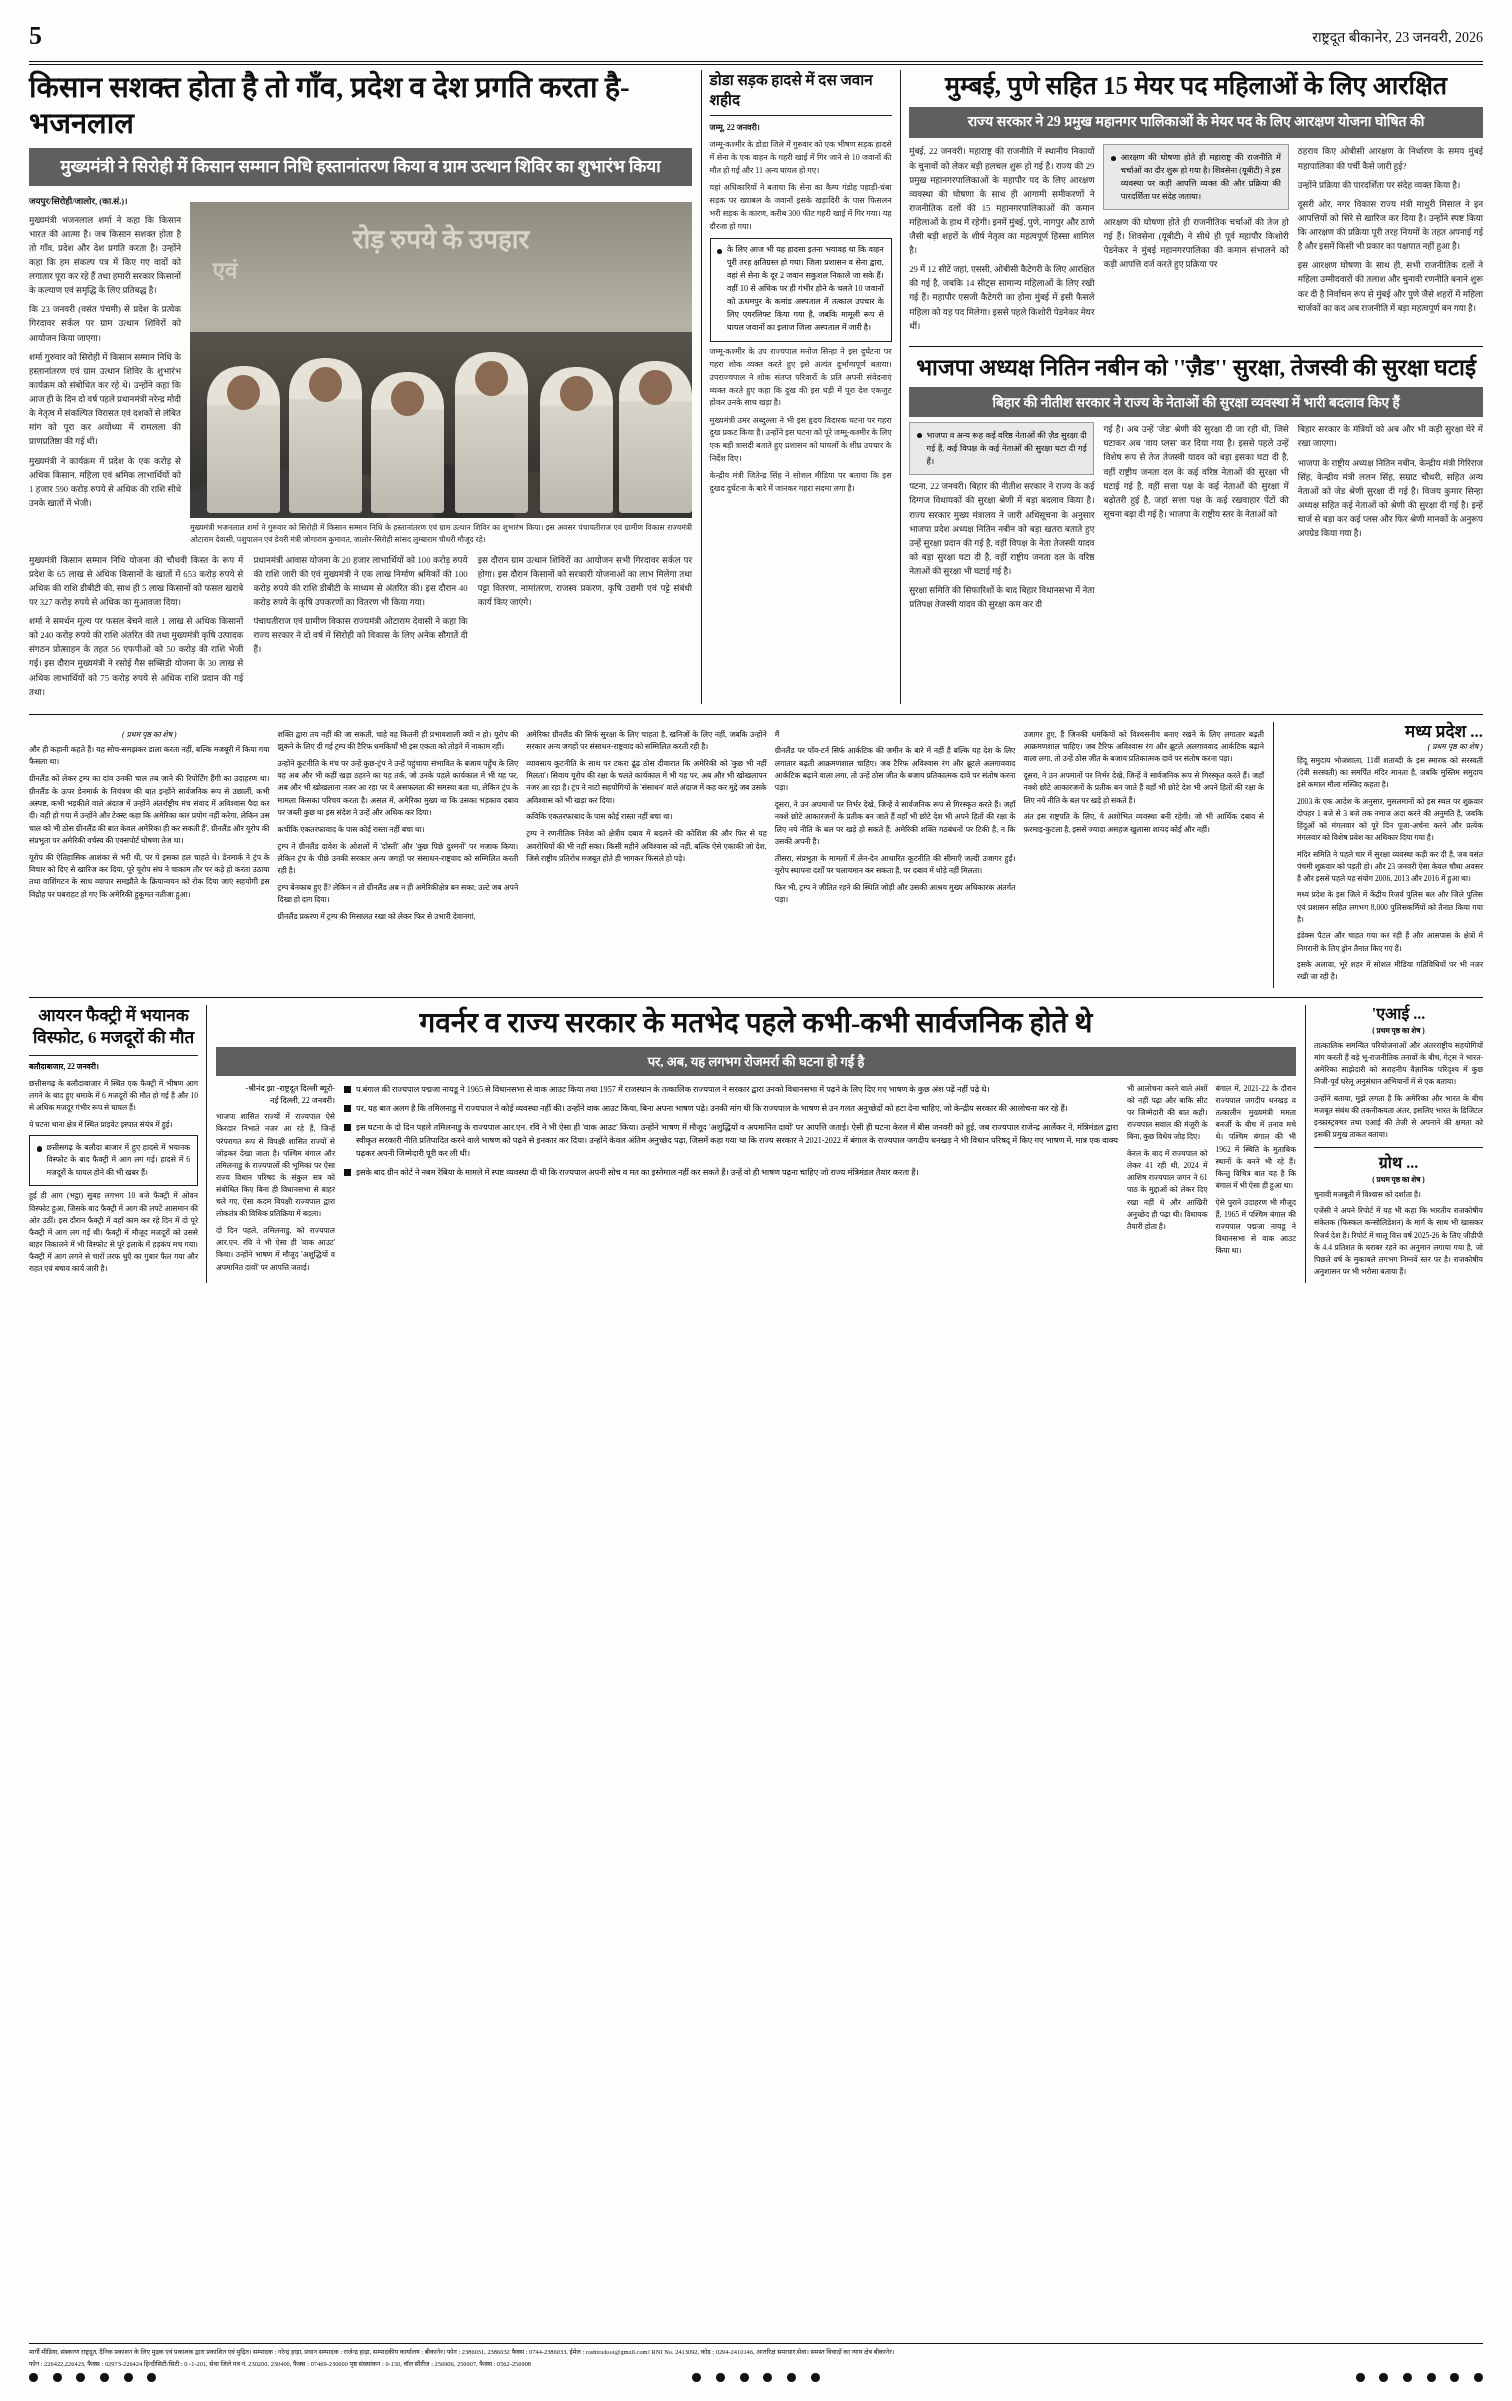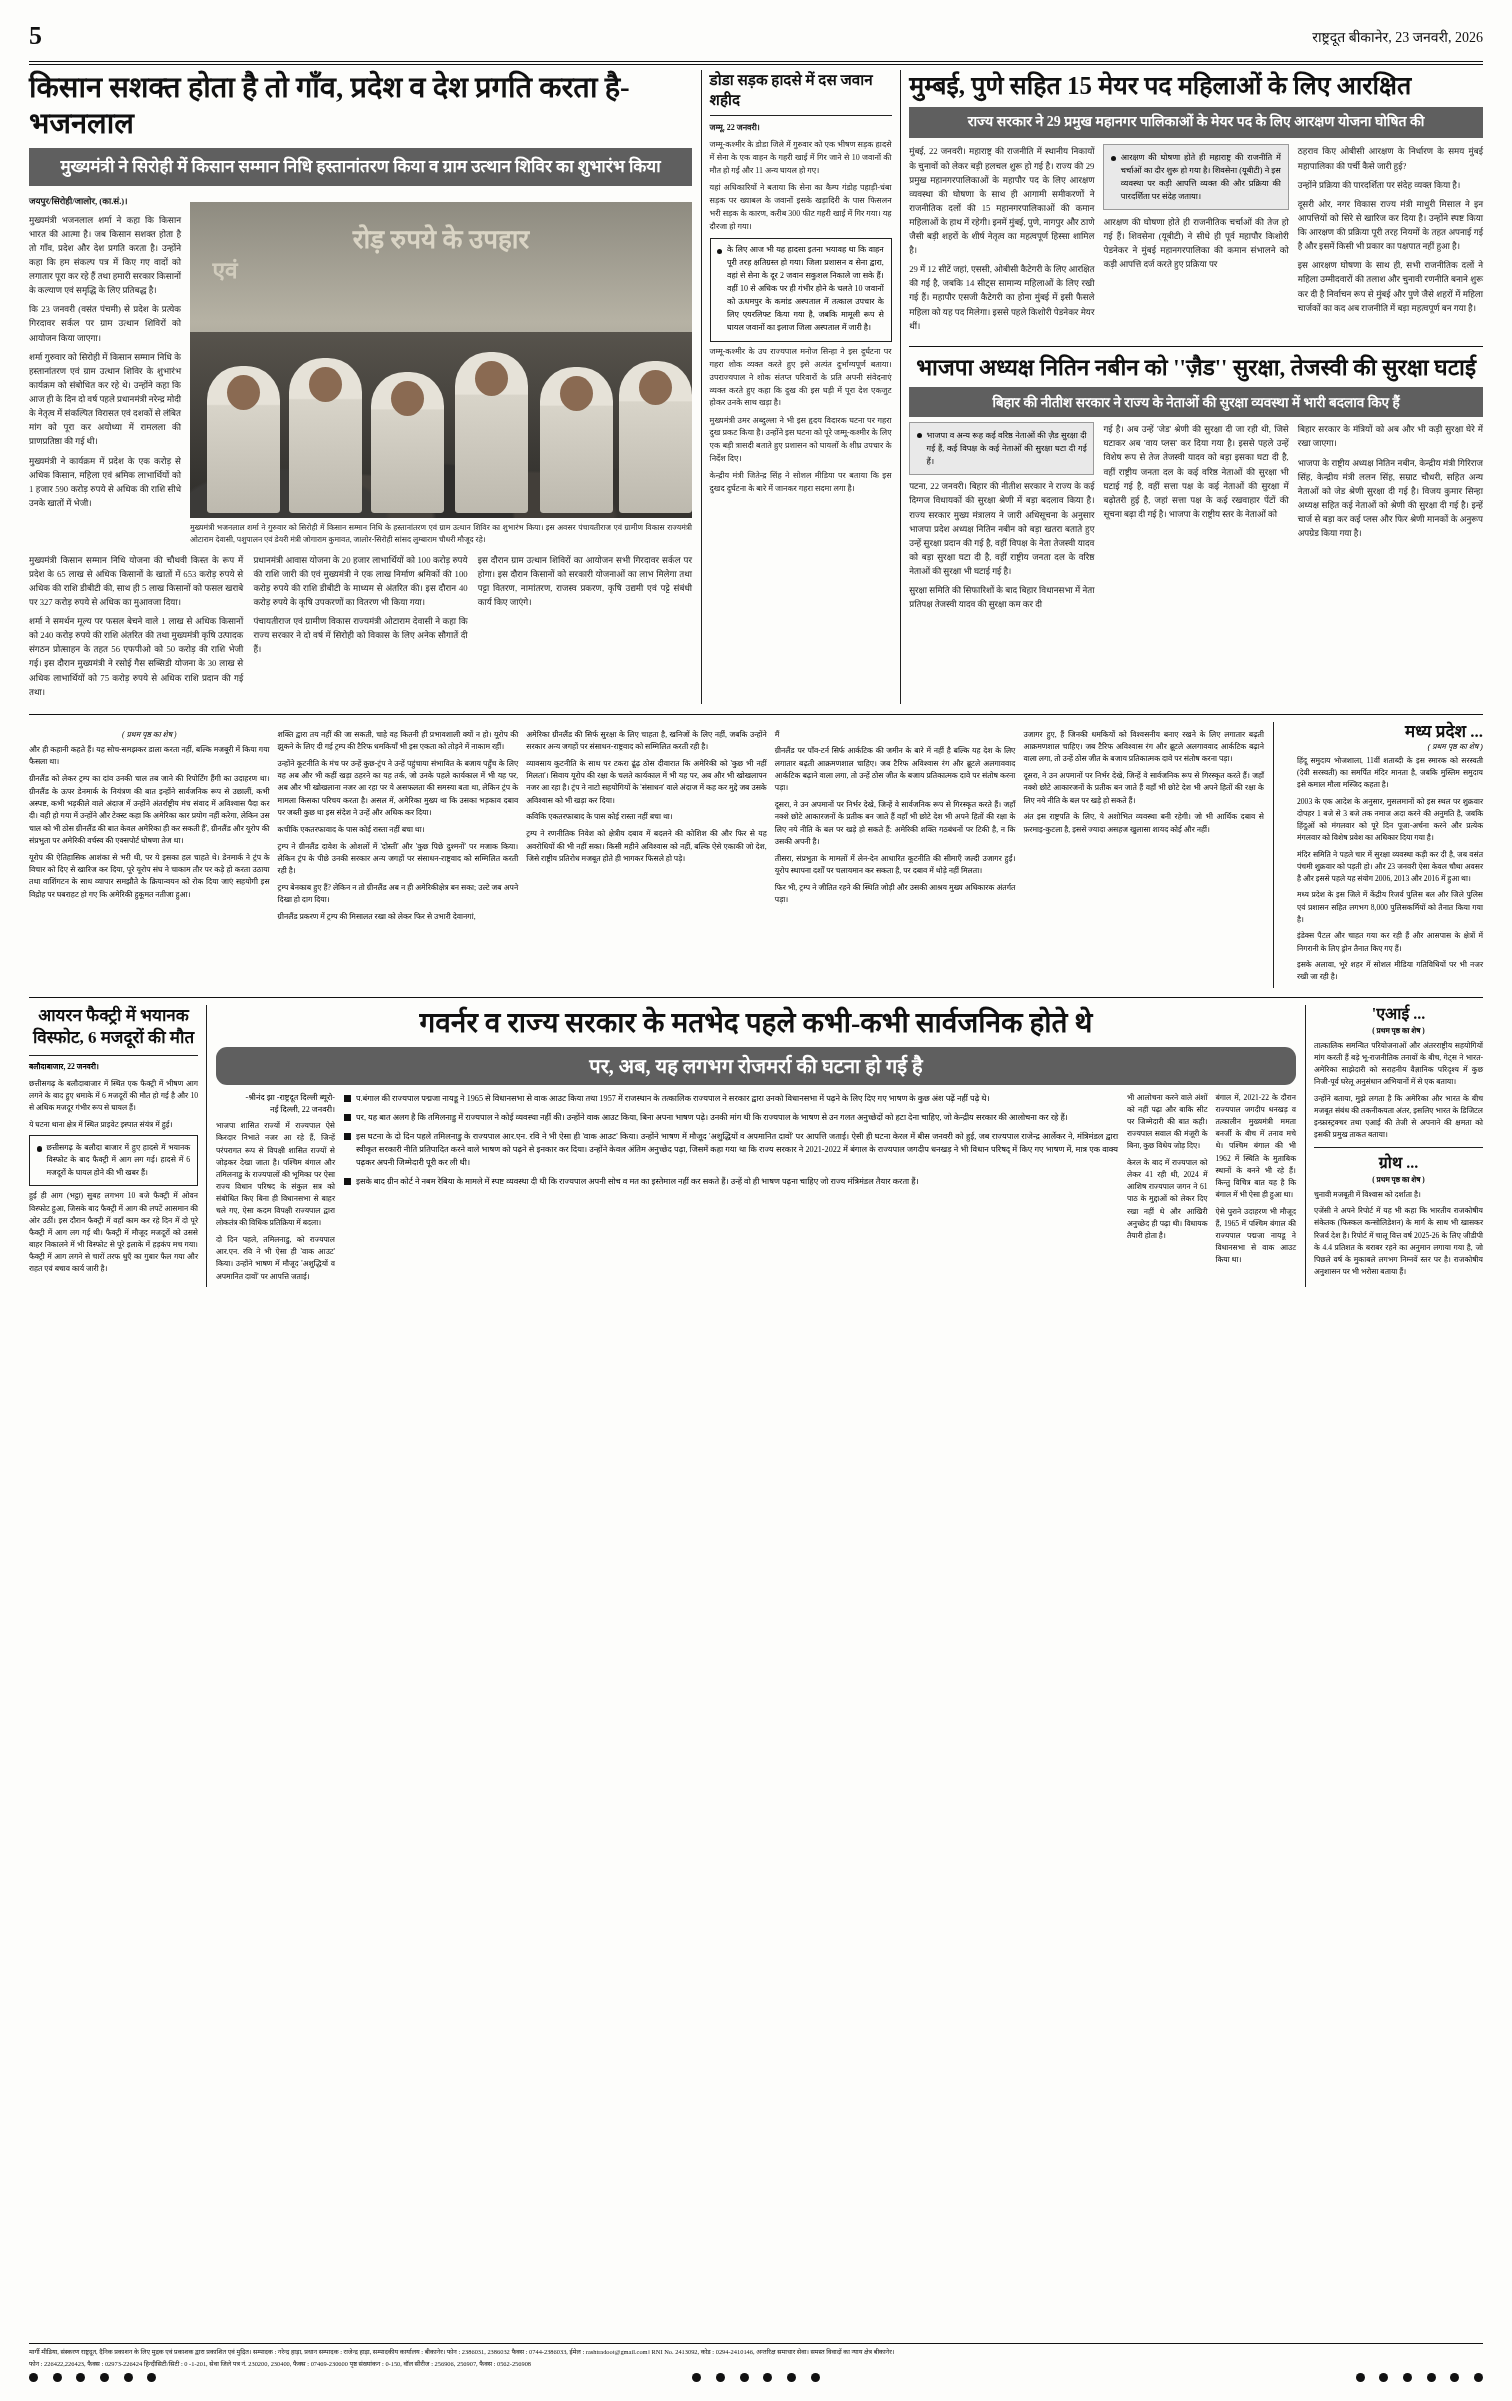--- a/index.html
+++ b/index.html
@@ -28,21 +28,21 @@
   .col-mid{width:198px;padding:0 8px;box-sizing:border-box;}
   .col-right{width:582px;padding-left:9px;box-sizing:border-box;flex:1;}
 
   .lead-head{font-size:29px;line-height:1.22;}
   .lead-band{margin-top:6.8px;padding:6.8px 8px;font-size:17px;line-height:1.42;}
 
   .mid-head{font-size:15.2px;line-height:1.3;font-family:"Liberation Serif",serif;font-weight:700;}
   .mid-body{font-family:"Liberation Serif",serif;font-size:8px;line-height:1.6;text-align:justify;color:#1a1a1a;}
   .mid-body p{margin:0 0 4.5px 0;}
 
-  .right-head{font-size:25px;line-height:1.24;text-align:left;}
+  .right-head{font-size:25px;line-height:1.24;text-align:center;}
   .right-band{margin-top:5.6px;padding:5.6px 6.8px;font-size:14px;line-height:1.4;}
 
   
   .photo-wrap{margin-top:8px;position:relative;width:100%;height:316px;background:#6d6a62;overflow:hidden;}
   .photo-wrap .sky{position:absolute;inset:0;background:linear-gradient(180deg,#8e8b80 0%,#b6b2a4 38%,#6f6d64 100%);}
   .photo-wrap .banner-txt{position:absolute;top:18px;left:0;right:0;text-align:center;color:#efe9d8;
      font-family:"Liberation Serif",serif;font-weight:700;font-size:26px;opacity:.75;}
   .photo-wrap .banner-txt2{position:absolute;top:52px;left:22.6px;color:#efe9d8;
      font-family:"Liberation Serif",serif;font-weight:700;font-size:22.6px;opacity:.6;}
   .crowd{position:absolute;bottom:0;left:0;right:0;height:186px;background:
@@ -89,21 +89,21 @@
   .small-note p{margin:0 0 4.5px 0;}
   .ital-center{font-style:italic;text-align:center;font-size:7.6px;margin-bottom:3.4px;}
 
   
   .sec3{margin-top:9px;border-top:1.7px solid #111;padding-top:6.8px;display:flex;}
   .sec3-left{width:169px;padding-right:8px;border-right:0.6px solid #222;}
   .sec3-mid{flex:1;padding:0 9px;}
   .sec3-right{width:169px;padding-left:8px;border-left:0.6px solid #222;}
   .iron-head{font-size:17px;text-align:center;line-height:1.3;}
   .gov-head{font-size:28px;text-align:center;line-height:1.26;}
-  .gov-band{margin-top:6.8px;padding:5.6px 6.8px;font-size:20px;border-radius:11px;}
+  .gov-band{margin-top:6.8px;padding:5.6px 6.8px;font-size:13px;}
   .gov-cols{display:flex;gap:9px;margin-top:6.8px;}
   .gov-cols .c1{width:119px;}
   .gov-cols .c2{flex:1;}
   .gov-cols .c3{width:169px;}
   .li{display:flex;gap:5.1px;margin-bottom:5.6px;}
   .sq{width:6.8px;height:6.8px;background:#111;margin-top:3.4px;flex:0 0 auto;}
   .li-txt{font-family:"Liberation Serif",serif;font-size:8.2px;line-height:1.62;text-align:justify;}
   .sign{font-family:"Liberation Serif",serif;font-size:8px;text-align:right;line-height:1.5;}
 
   .mini-head{font-size:16px;text-align:center;}

